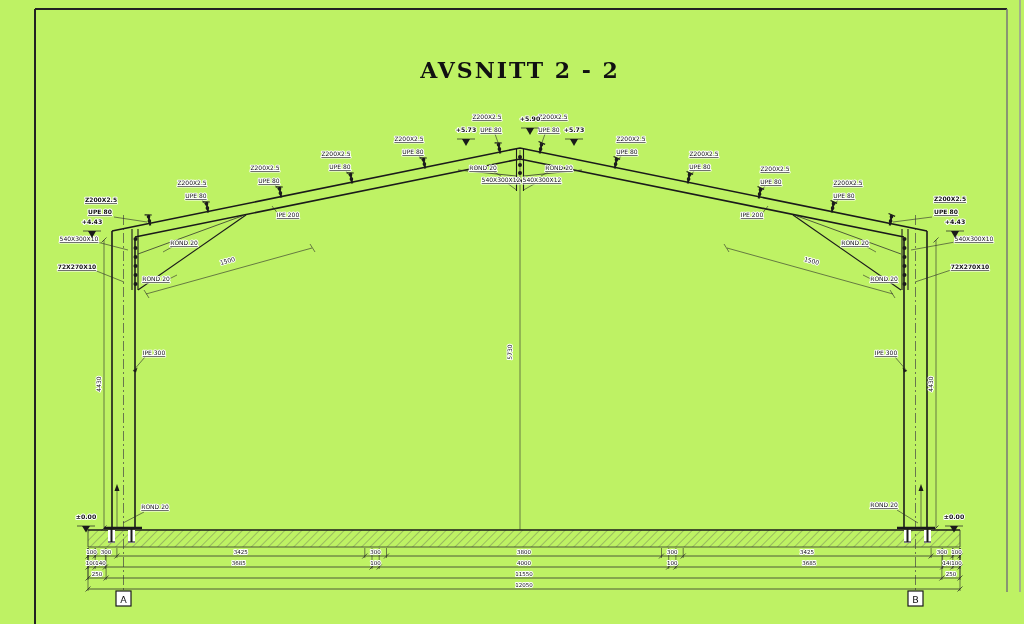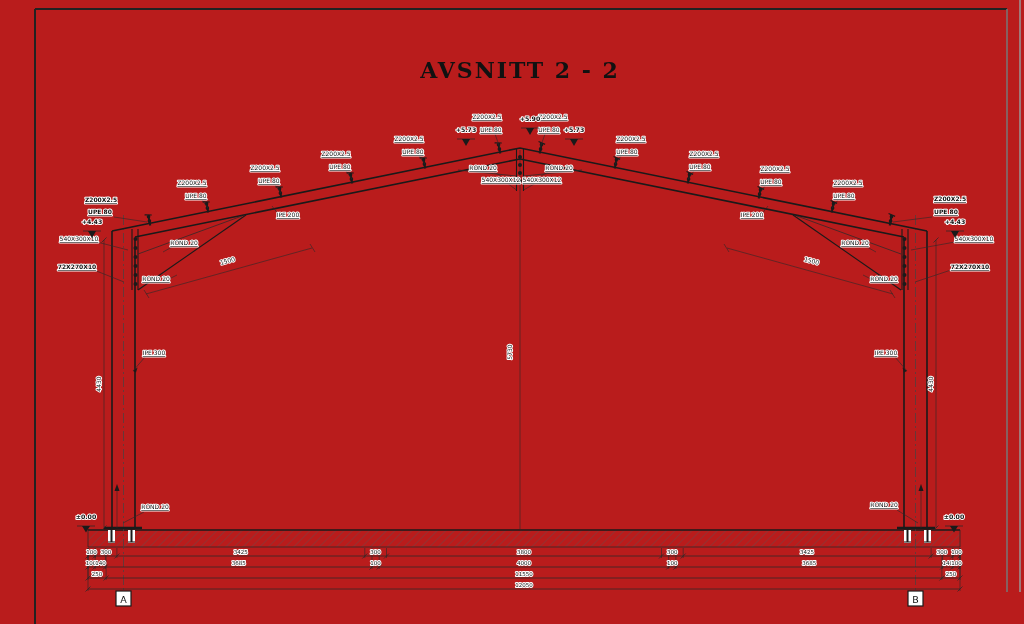--- a/index.html
+++ b/index.html
@@ -1,16 +1,16 @@
 <!DOCTYPE html>
 <html><head>
 <meta charset="utf-8">
 <style>
   html,body{margin:0;padding:0;background:#fff;}
-  .page{position:relative;width:1024px;height:624px;background:#b91c1c;overflow:hidden;}
+  .page{position:relative;width:1024px;height:624px;background:#bef264;overflow:hidden;}
   svg{display:block;}
   .s1{stroke:#1a1a1a;stroke-width:1.6;fill:none;}
   .s2{stroke:#1a1a1a;stroke-width:1.1;fill:none;}
   .s3{stroke:#2a2a2a;stroke-width:.75;fill:none;}
   .s4{stroke:#2a2a2a;stroke-width:.6;fill:none;}
   .cl{stroke:#444;stroke-width:.7;fill:none;stroke-dasharray:10 3 2 3;}
   .f{fill:#1a1a1a;stroke:none;}
   text{font-family:"DejaVu Sans","Liberation Sans",sans-serif;fill:#111;
        paint-order:stroke;stroke:#fff;stroke-width:2px;stroke-linejoin:round;text-anchor:middle;}
   .lbl{font-size:6px;}

